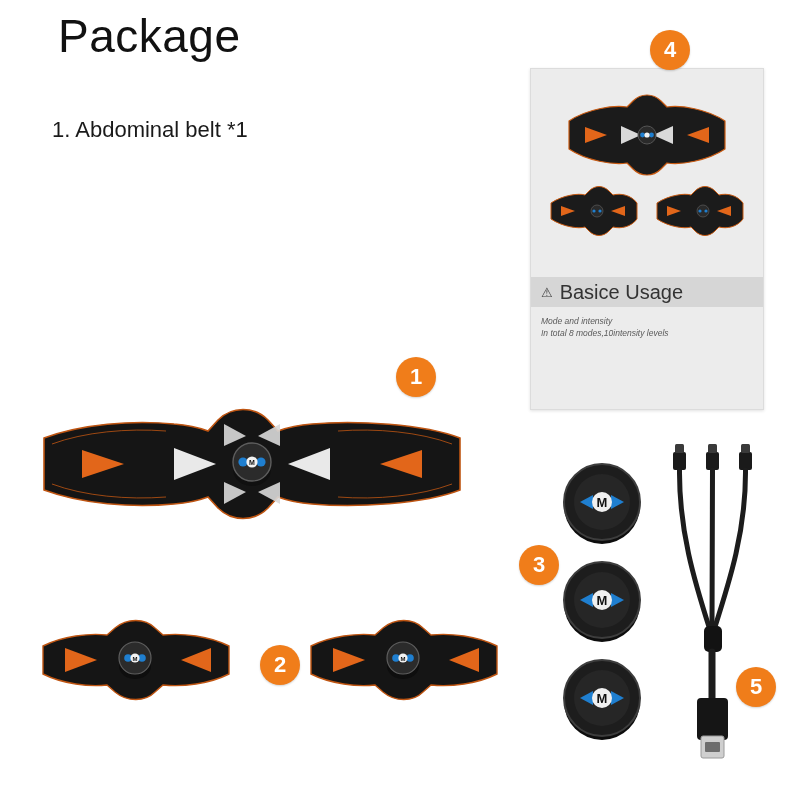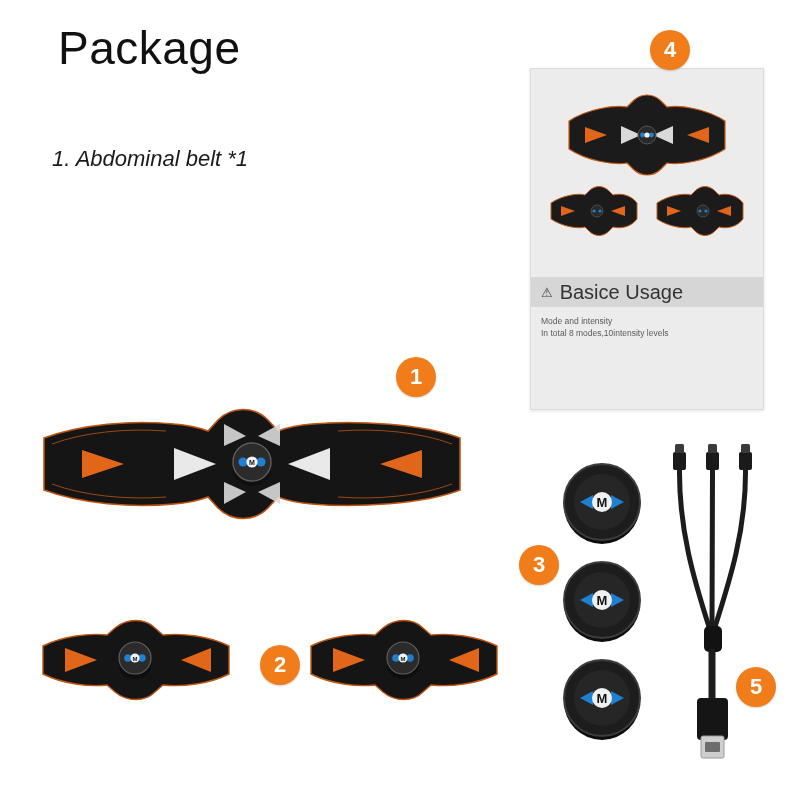--- a/index.html
+++ b/index.html
@@ -11,29 +11,27 @@
     position:relative;
   }
   .stage{position:absolute;left:0;top:0;width:800px;height:800px;}
 
   
   .heading{
     position:absolute;left:58px;top:8px;
     font-size:46px;line-height:56px;
     color:#111;font-weight:400;
     letter-spacing:0.5px;
-    margin-top:12px;
   }
   .heading .l2{display:block;}
 
   
   .pkg-list{
-    position:absolute;left:52px;top:138px;
+    position:absolute;left:52px;top:109px;
     width:420px;
-    font-style:italic;
   }
   .pkg-item{
     font-size:22px;line-height:41px;color:#1a1a1a;
     white-space:nowrap;
   }
 
   
   .manual{
     position:absolute;left:530px;top:68px;
     width:232px;height:340px;
@@ -49,21 +47,21 @@
     background:#d6d6d6;
     display:flex;align-items:center;
   }
   .manual-bar .warn{
     margin-left:10px;margin-right:7px;font-size:13px;color:#3b3b3b;
   }
   .manual-bar .txt{font-size:20px;color:#333;}
   .manual-lines{
     position:absolute;left:10px;top:246px;width:210px;
   }
-  .manual-lines div{font-size:8.5px;line-height:12px;color:#5a5a5a;}
+  .manual-lines div{font-size:8.5px;line-height:12px;color:#5a5a5a;font-style:italic;}
 
   
   .badge{
     position:absolute;
     width:40px;height:40px;border-radius:50%;
     background:#f07d1a;color:#fff;
     font-size:22px;font-weight:600;
     display:flex;align-items:center;justify-content:center;
     box-shadow:0 1px 2px rgba(0,0,0,.18);
   }

